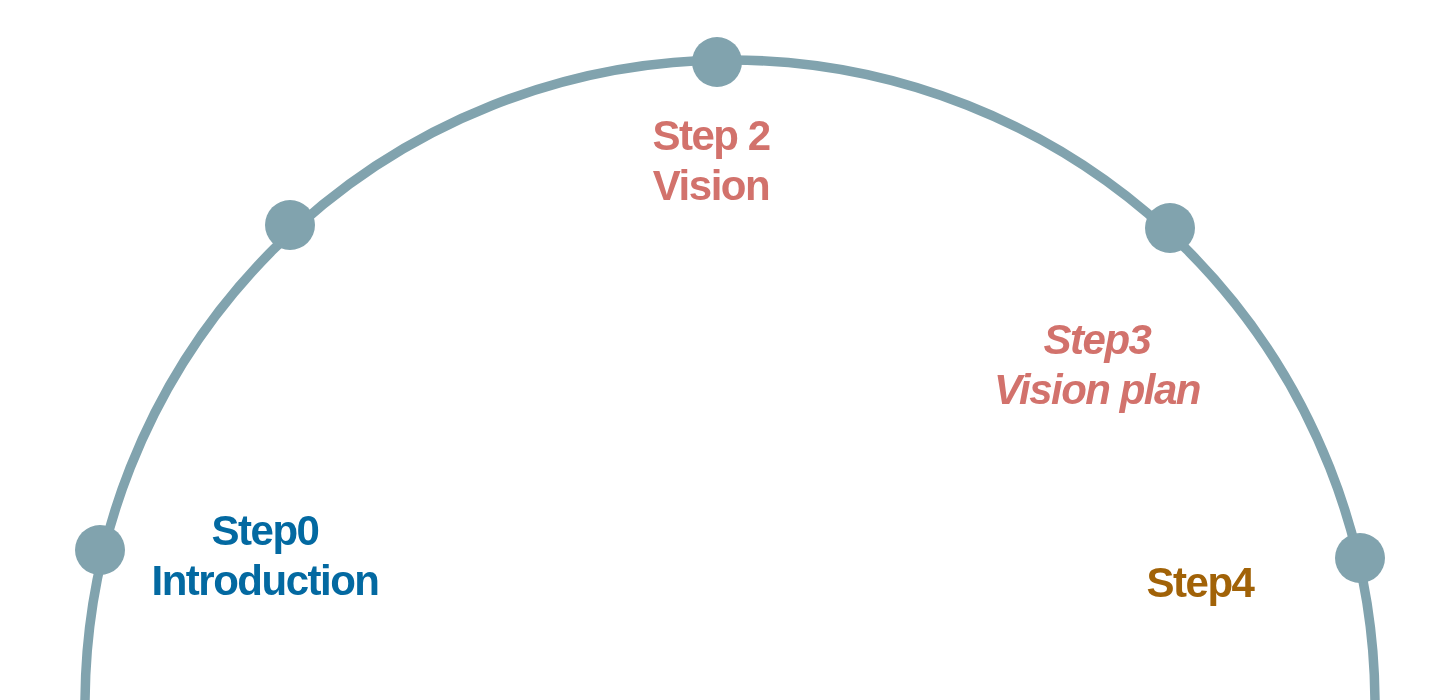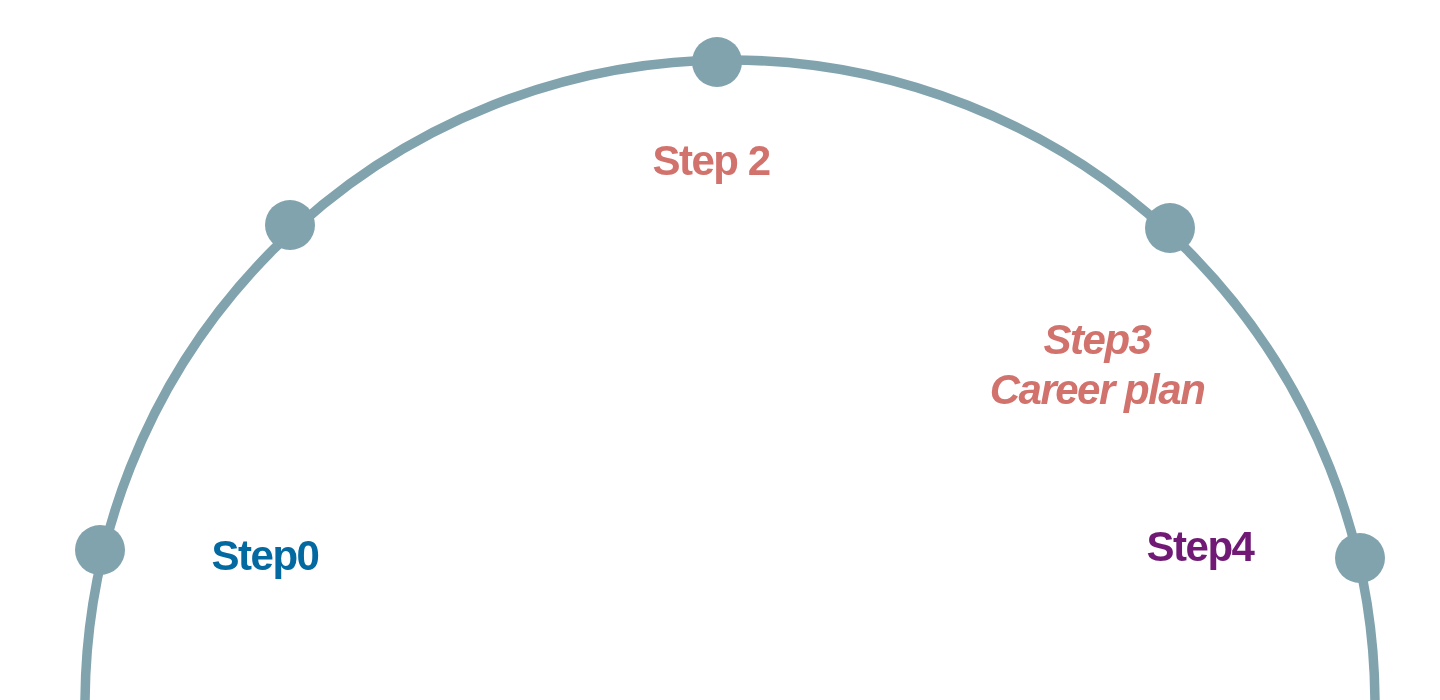--- a/index.html
+++ b/index.html
@@ -44,27 +44,29 @@
         <circle cx="100" cy="550" r="25" fill="#81A3AE"></circle>
         <circle cx="290" cy="225" r="25" fill="#81A3AE"></circle>
         <circle cx="717" cy="62" r="25" fill="#81A3AE"></circle>
         <circle cx="1170" cy="228" r="25" fill="#81A3AE"></circle>
         <circle cx="1360" cy="558" r="25" fill="#81A3AE"></circle>
       </g>
   </svg>
   <div>
       <div class="step-label" style="left: 265px; top: 556px; color: #0369a1;">
         <div>Step0</div>
+        <div>Introduction</div>
       </div>
       <div class="step-label" style="left: 342px; top: 364px; color: rgb(210, 114, 108);">
       </div>
       <div class="step-label" style="left: 711px; top: 161px; color: rgb(210, 114, 108); text-align: center;">
         <div>Step 2</div>
+        <div>Vision</div>
       </div>
       <div class="step-label" style="left: 1097px; top: 365px; color: rgb(210, 114, 108); font-style: italic;">
         <div>Step3</div>
-        <div>Career plan</div>
+        <div>Vision plan</div>
       </div>
-      <div class="step-label" style="left: 1200px; top: 547px; color: #701a75;">
+      <div class="step-label" style="left: 1200px; top: 583px; color: #a16207;">
         <div>Step4</div>
       </div>
     </div>
 </div>
 
 </body></html>

